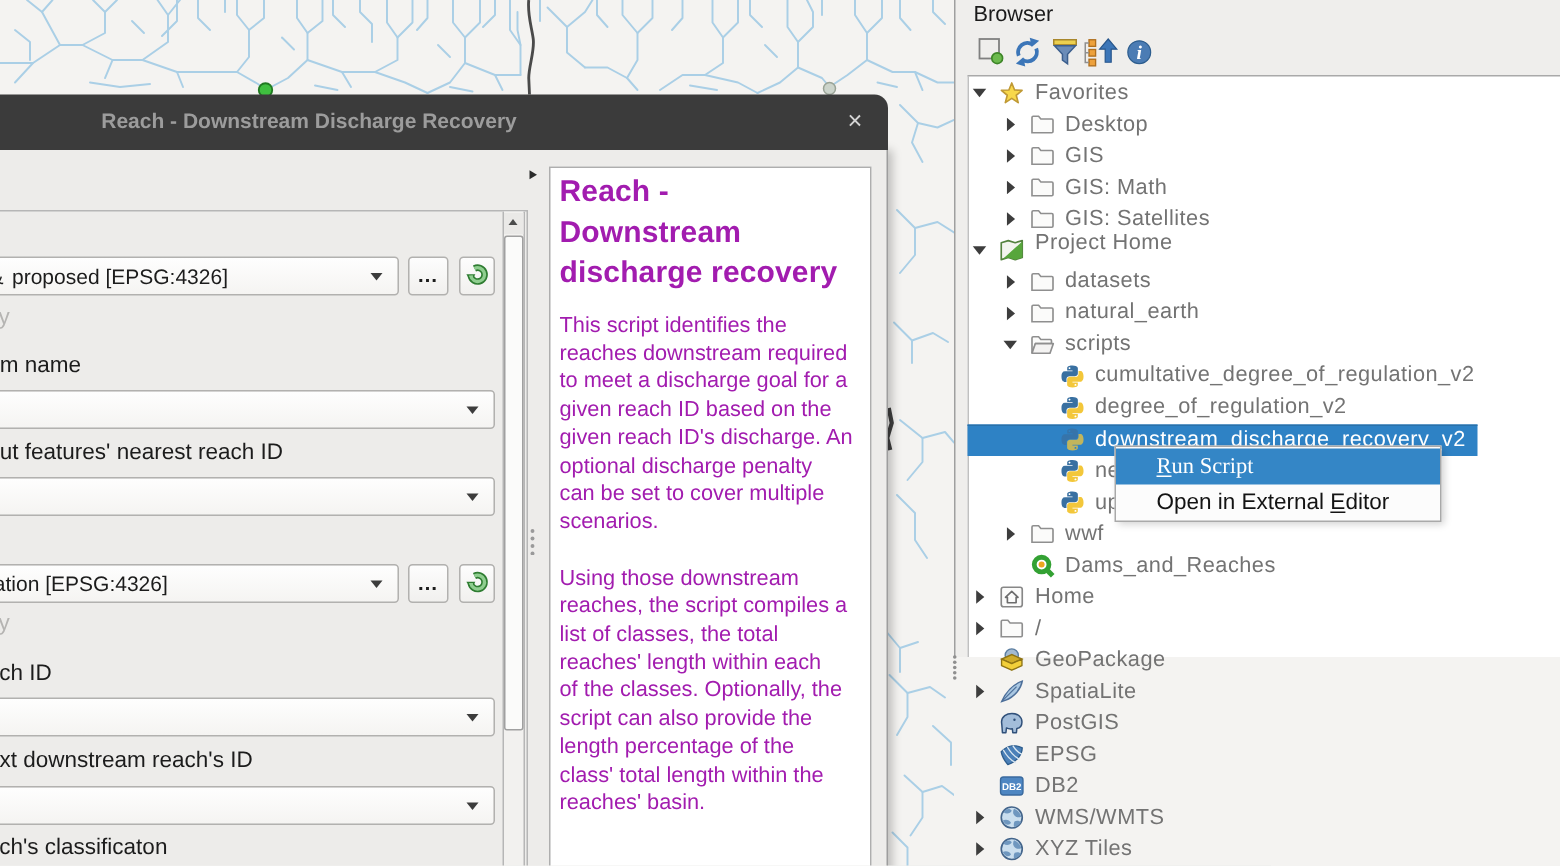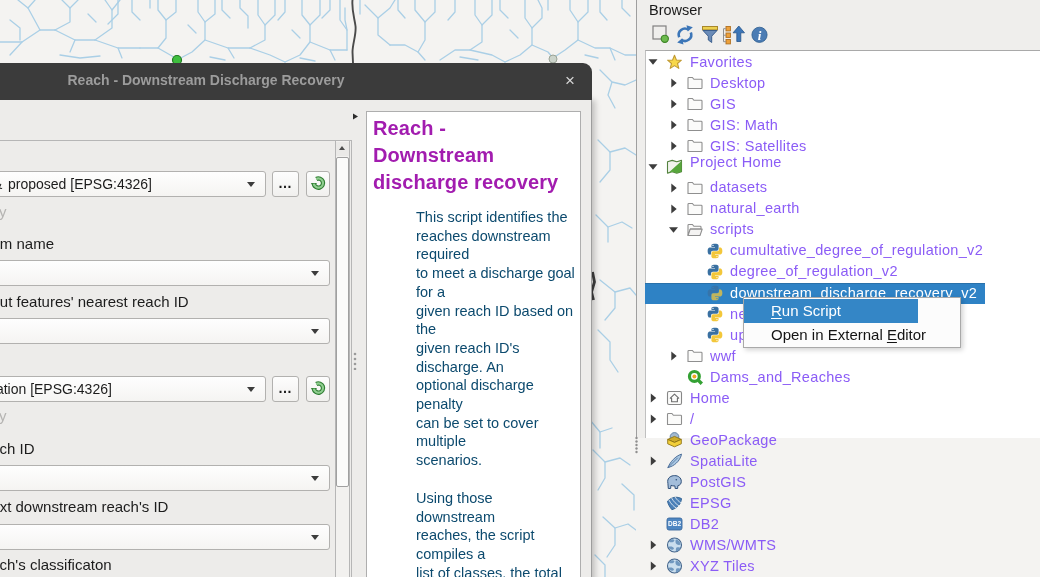--- a/index.html
+++ b/index.html
@@ -3,25 +3,25 @@
 <meta charset="utf-8">
 <style>
   * { margin:0; padding:0; box-sizing:border-box; }
   html,body { width:1040px; height:577px; overflow:hidden; }
   body { font-family:"Liberation Sans", sans-serif; position:relative; background:#f4f3f1; }
   .abs { position:absolute; }
   
   #panel { position:absolute; left:636px; top:0; width:404px; height:438px; background:#efeeec; border-left:1px solid #9f9f9f; }
   #panel .ptitle { position:absolute; left:12px; top:2px; font-size:14.5px; color:#1a1a1a; }
   #tree { position:absolute; left:8px; top:50px; right:0; bottom:0; background:#ffffff; border-top:1px solid #a9a9a9; border-left:1px solid #c0c0c0; }
-  .trow { position:absolute; height:21px; line-height:21px; font-size:14.5px; letter-spacing:0.32px; color:#8b5cf6; white-space:nowrap; }
+  .trow { position:absolute; height:21px; line-height:21px; font-size:14.5px; letter-spacing:0.32px; color:#737373; white-space:nowrap; }
   #selrow { position:absolute; left:645px; top:283px; width:340px; height:21px; background:#2e82c5; border-top:1px solid #2971aa; }
   
   #cmenu { position:absolute; left:743px; top:297px; width:218px; height:51px; background:#fcfcfc; border:1px solid #a9a9a9; box-shadow:2px 2px 5px rgba(0,0,0,0.18); }
-  #cmenu .mi1 { position:absolute; left:0; top:1px; width:174px; height:24px; background:#3486c6; color:#ffffff; font-size:15px; line-height:24px; }
+  #cmenu .mi1 { position:absolute; left:0; top:1px; width:216px; height:24px; background:#3486c6; color:#ffffff; font-size:15px; line-height:24px;font-family:Liberation Serif, serif; }
   #cmenu .mi2 { position:absolute; left:0; top:25px; width:216px; height:24px; color:#141414; font-size:15px; line-height:24px; }
   #cmenu span.t { margin-left:27px; }
   .mn { text-decoration:underline; text-underline-offset:2px; }
   
   #dlg { position:absolute; left:-180px; top:63px; width:772px; height:600px; }
   #dtitle { position:absolute; left:0; top:0; width:772px; height:37px; background:#3b3b3b; border-radius:9px 9px 0 0; }
   #dtitle .txt { position:absolute; width:100%; top:9px; text-align:center; font-size:14px; font-weight:bold; color:#9c9c9c; }
   #dtitle .x { position:absolute; right:17px; top:8px; font-size:17px; color:#d6d6d6; font-weight:normal; }
   #dbody { position:absolute; left:0; top:37px; width:772px; height:563px; background:#edecea; border-right:1px solid #9d9d9d; box-shadow:3px 0 6px rgba(0,0,0,0.22); }
   #formframe { position:absolute; left:0px; top:40px; width:532px; height:523px; border-top:1px solid #b6b6b6; border-right:1px solid #b6b6b6; }
@@ -31,21 +31,21 @@
   .combo .ca { position:absolute; right:10px; top:10px; width:0; height:0; border-left:4.5px solid transparent; border-right:4.5px solid transparent; border-top:5px solid #3c3c3c; }
   .pbtn { position:absolute; height:26px; background:linear-gradient(#fdfdfd,#f1f0ee); border:1px solid #b2b1af; border-radius:3px; text-align:center; font-size:14px; color:#1c1c1c; }
   
   #sbar { position:absolute; left:515px; top:41px; width:15px; height:522px; background:#f2f1ef; border:1px solid #b6b6b6; border-top:none; }
   #sbtnup { position:absolute; left:516px; top:42px; width:13px; height:14px; background:#eae9e7; }
   #sbtnup:after { content:""; position:absolute; left:3px; top:4px; width:0; height:0; border-left:3.5px solid transparent; border-right:3.5px solid transparent; border-bottom:4.5px solid #4c4c4c; }
   #sthumb { position:absolute; left:516px; top:57px; width:13px; height:330px; background:#fbfbfa; border:1px solid #a0a0a0; border-radius:2px; }
   
   #help { position:absolute; left:546px; top:11px; width:215px; height:552px; background:#ffffff; border:1px solid #aeaeae; padding:3px 5px 0 6px; }
   #help h1 { font-size:20px; line-height:27px; color:#a21caf; font-weight:bold; margin-bottom:12px; letter-spacing:0.1px;}
-  #help p { font-size:14.5px; line-height:18.7px; color:#0c4a6e; margin-bottom:19px;margin-left:43px; }
+  #help p { font-size:14.5px; line-height:18.7px; color:#a21caf; margin-bottom:19px; }
 </style>
 </head>
 <body>
 
 <svg id="map" class="abs" style="left:0;top:0" width="636" height="577" viewBox="0 0 636 577">
 <g fill="none" stroke="#aacfe6" stroke-width="1.3" stroke-linejoin="round" stroke-linecap="round">
 <polyline points="0,42 22,42 40,30 55,30"></polyline>
       <polyline points="22,42 10,55"></polyline>
       <polyline points="40,30 28,8 18,0"></polyline>
       <polyline points="28,8 35,0"></polyline>

